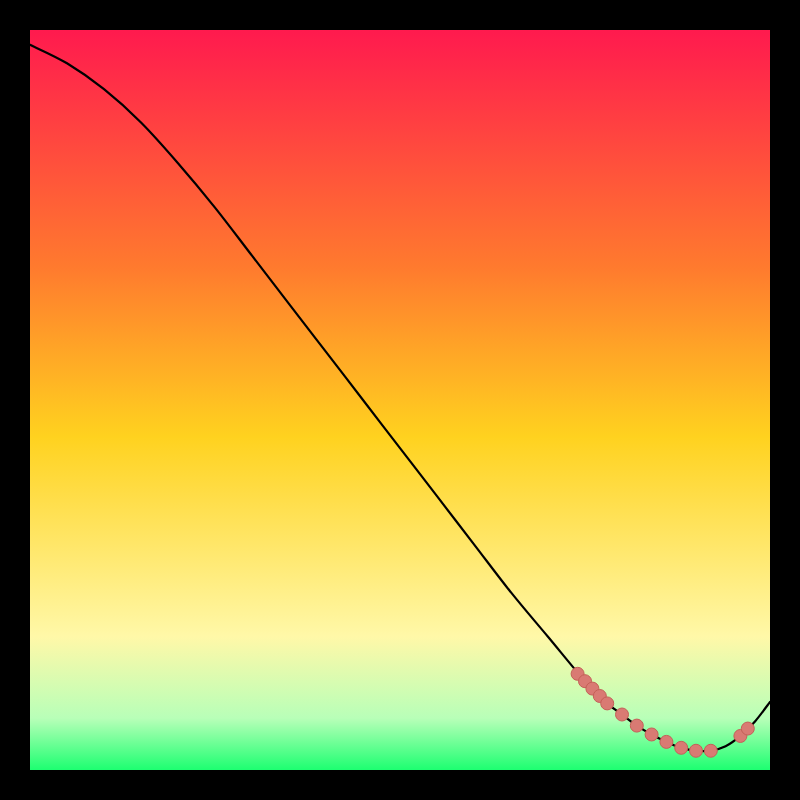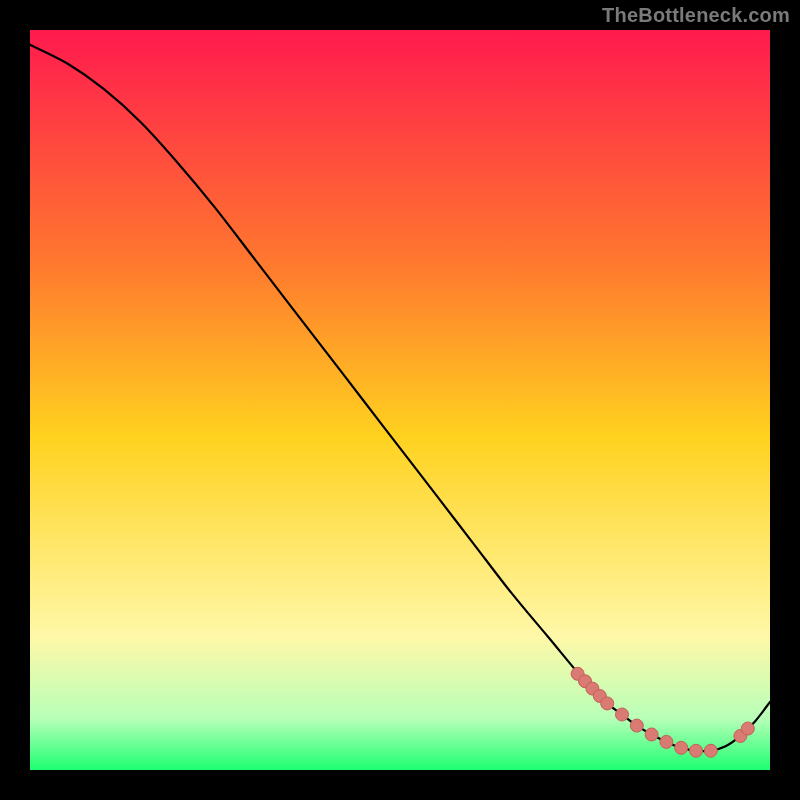--- a/index.html
+++ b/index.html
@@ -84,14 +84,13 @@
           <circle cx="651.2" cy="717.8" r="6.5" fill="#d97a73" stroke="#c46058" stroke-width="1"></circle>
           <circle cx="666" cy="720.76" r="6.5" fill="#d97a73" stroke="#c46058" stroke-width="1"></circle>
           <circle cx="680.8000000000001" cy="720.76" r="6.5" fill="#d97a73" stroke="#c46058" stroke-width="1"></circle>
           <circle cx="710.4" cy="705.96" r="6.5" fill="#d97a73" stroke="#c46058" stroke-width="1"></circle>
           <circle cx="717.8" cy="698.56" r="6.5" fill="#d97a73" stroke="#c46058" stroke-width="1"></circle>
         </g>
     </svg>
 
   </div>
 
-  <div class="watermark">TheBottleneck.com</div>
 </div>
 
 </body></html>

